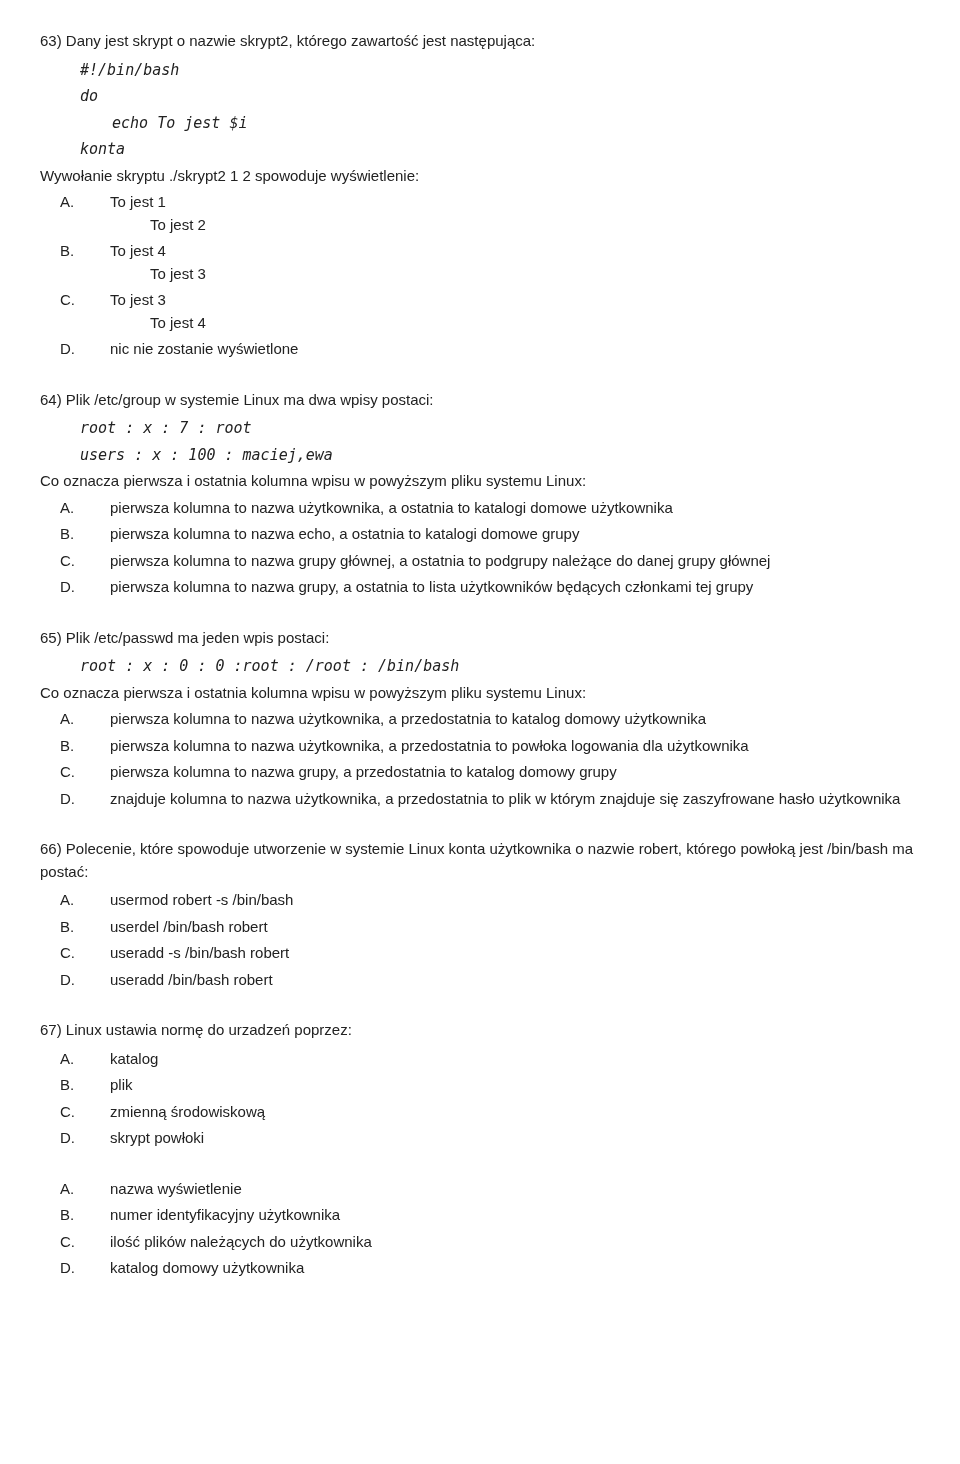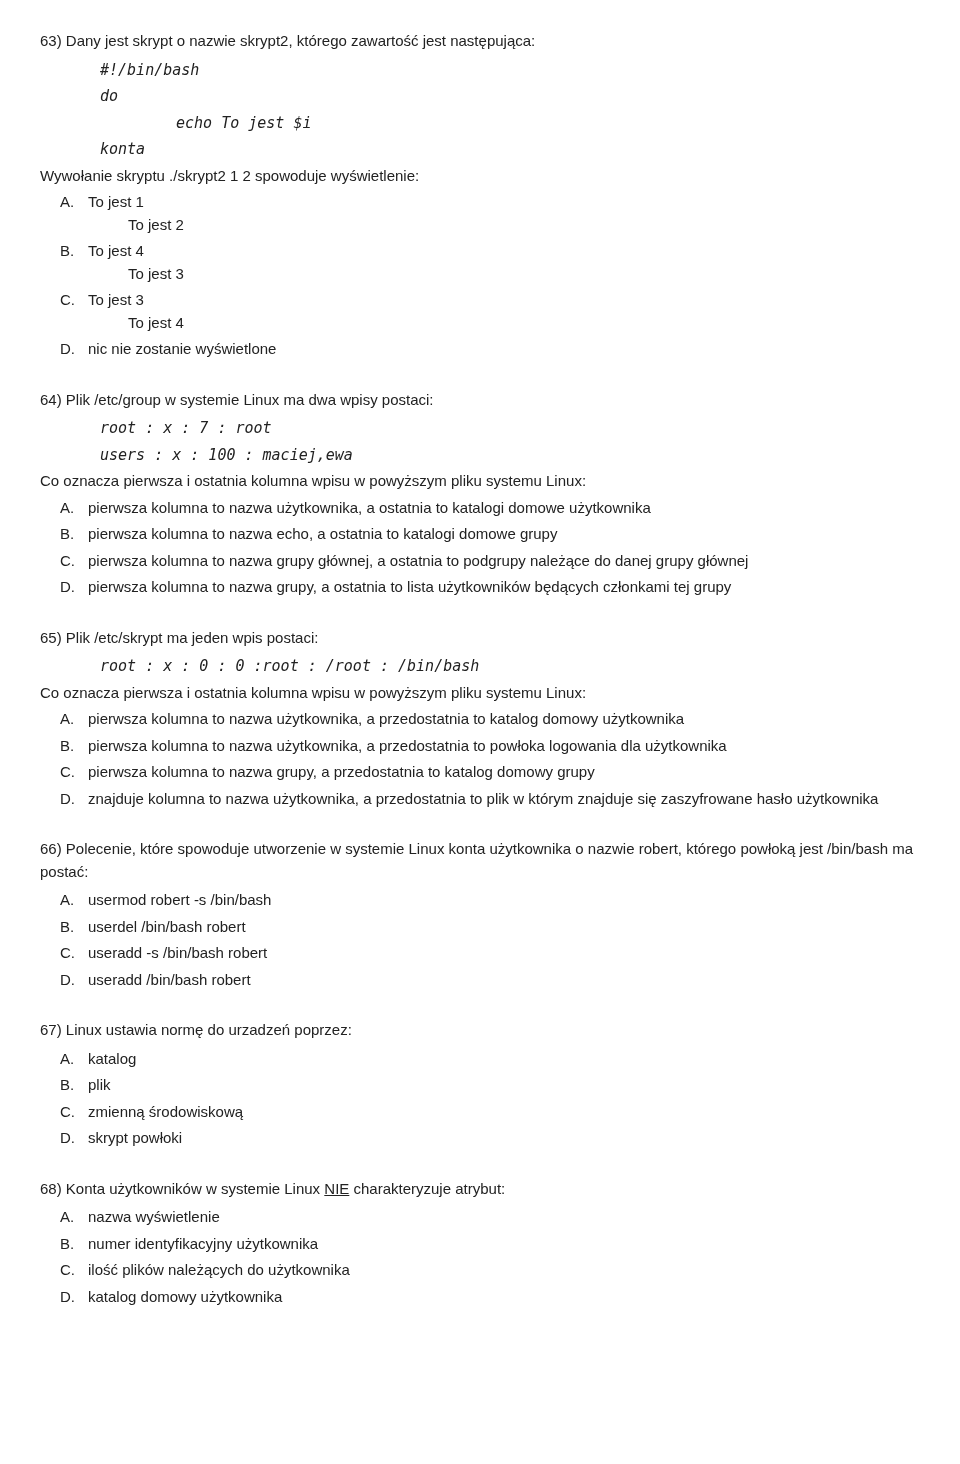--- a/index.html
+++ b/index.html
@@ -16,21 +16,20 @@
       line-height: 1.5;
     }
     .question-block {
       margin-bottom: 28px;
     }
     .question-title {
       margin-bottom: 6px;
     }
     .code-block {
       font-family: monospace;
-      margin-left: 20px;
       margin-bottom: 4px;
       font-style: italic;
     }
     .normal-line {
       margin-bottom: 2px;
     }
     .options {
       margin-left: 20px;
       margin-top: 4px;
     }
@@ -38,31 +37,32 @@
       margin-bottom: 4px;
       display: flex;
       align-items: flex-start;
     }
     .option-letter {
       min-width: 28px;
       font-weight: normal;
     }
     .option-text {
       flex: 1;
+      margin-left: 22px;
     }
     .italic {
     }
     .underline {
       text-decoration: underline;
     }
     .indent {
       margin-left: 40px;
     }
     .subindent {
-      margin-left: 96px;
+      margin-left: 32px;
     }
   </style>
 </head>
 <body>
 
 <div class="question-block">
   <div class="question-title">
     <span>63) Dany jest skrypt o nazwie </span><span class="italic">skrypt2</span><span>, którego zawartość jest następująca:</span>
   </div>
   <div class="indent">
@@ -118,21 +118,21 @@
     </div>
     <div class="option">
       <span class="option-letter">D.</span>
       <span class="option-text">pierwsza kolumna to nazwa grupy, a ostatnia to lista użytkowników będących członkami tej grupy</span>
     </div>
   </div>
 </div>
 
 <div class="question-block">
   <div class="question-title">
-    <span>65) Plik </span><span class="italic">/etc/skrypt</span><span> ma jeden wpis postaci:</span>
+    <span>65) Plik </span><span class="italic">/etc/passwd</span><span> ma jeden wpis postaci:</span>
   </div>
   <div class="indent">
     <div class="code-block">root : x : 0 : 0 :root : /root : /bin/bash</div>
   </div>
   <div class="normal-line">Co oznacza pierwsza i ostatnia kolumna wpisu w powyższym pliku systemu Linux:</div>
   <div class="options">
     <div class="option">
       <span class="option-letter">A.</span>
       <span class="option-text">pierwsza kolumna to nazwa użytkownika, a przedostatnia to katalog domowy użytkownika</span>
     </div>
@@ -193,23 +193,20 @@
       <span class="option-text">zmienną środowiskową</span>
     </div>
     <div class="option">
       <span class="option-letter">D.</span>
       <span class="option-text">skrypt powłoki</span>
     </div>
   </div>
 </div>
 
 <div class="question-block">
-  <div class="question-title">
-    <span>68) Konta użytkowników w systemie Linux </span><span class="underline">NIE</span><span> charakteryzuje atrybut:</span>
-  </div>
   <div class="options">
     <div class="option">
       <span class="option-letter">A.</span>
       <span class="option-text">nazwa wyświetlenie</span>
     </div>
     <div class="option">
       <span class="option-letter">B.</span>
       <span class="option-text">numer identyfikacyjny użytkownika</span>
     </div>
     <div class="option">

